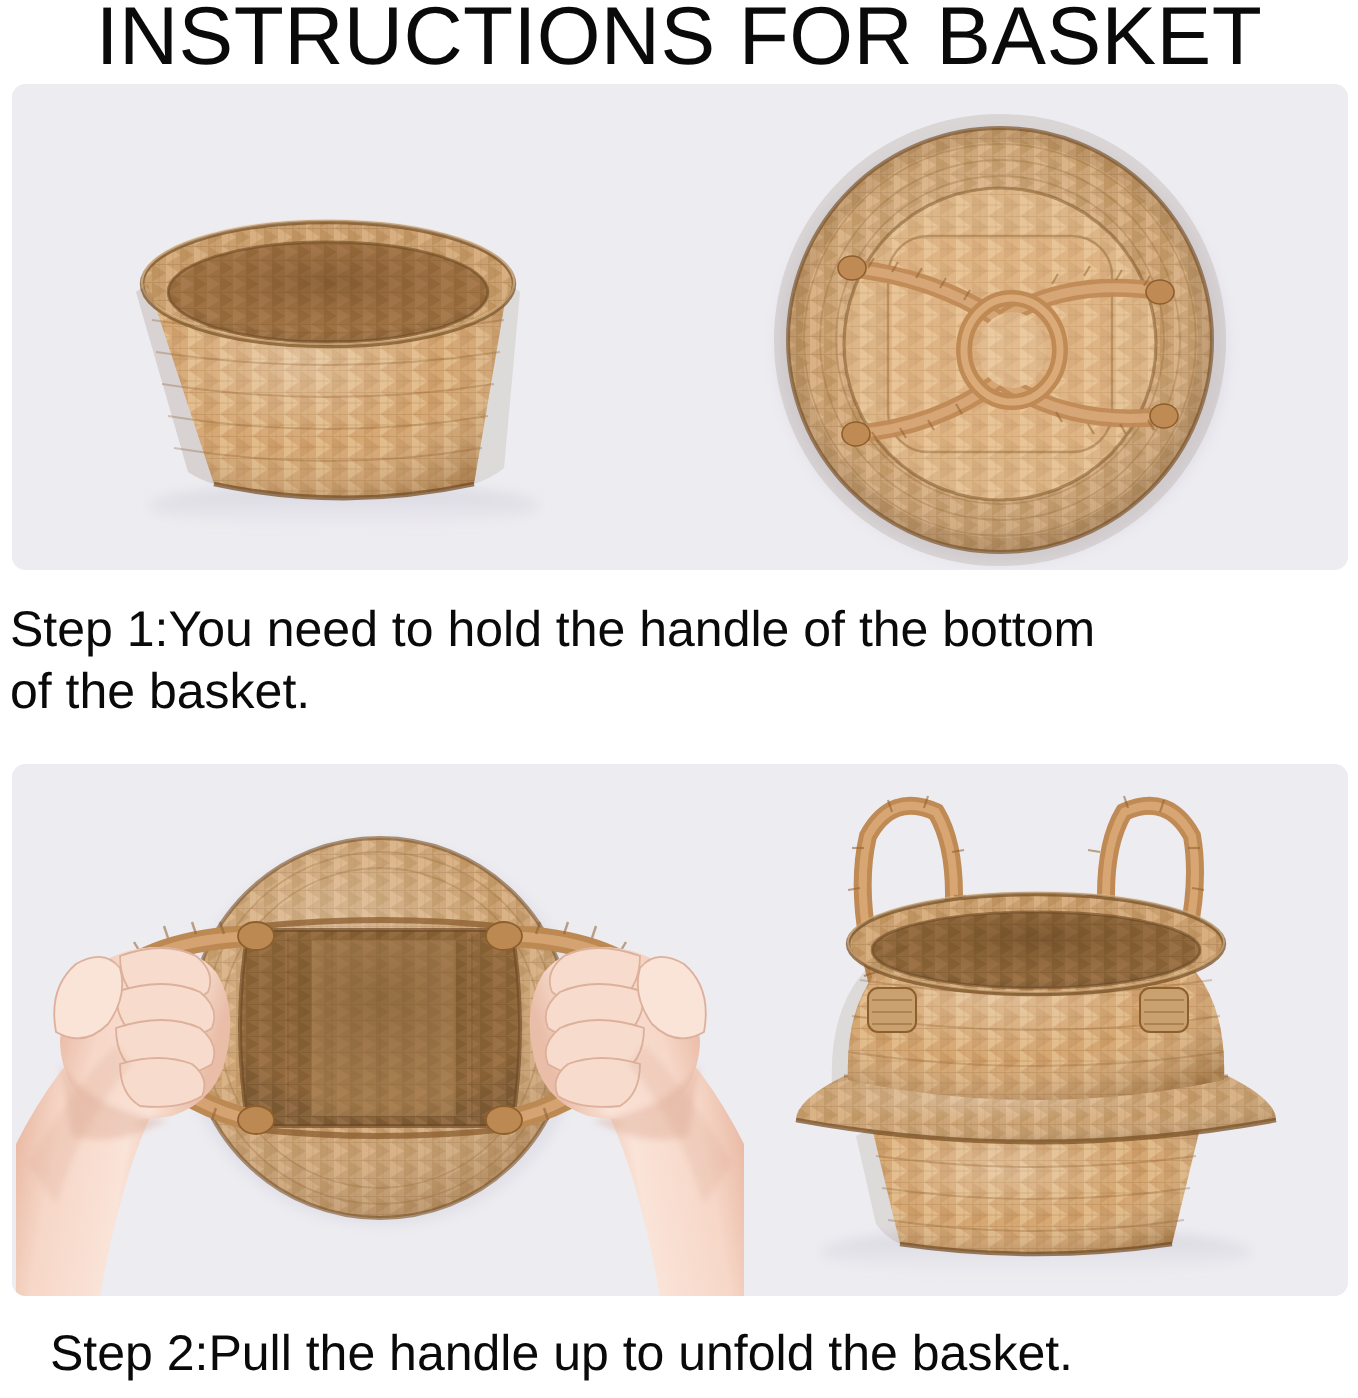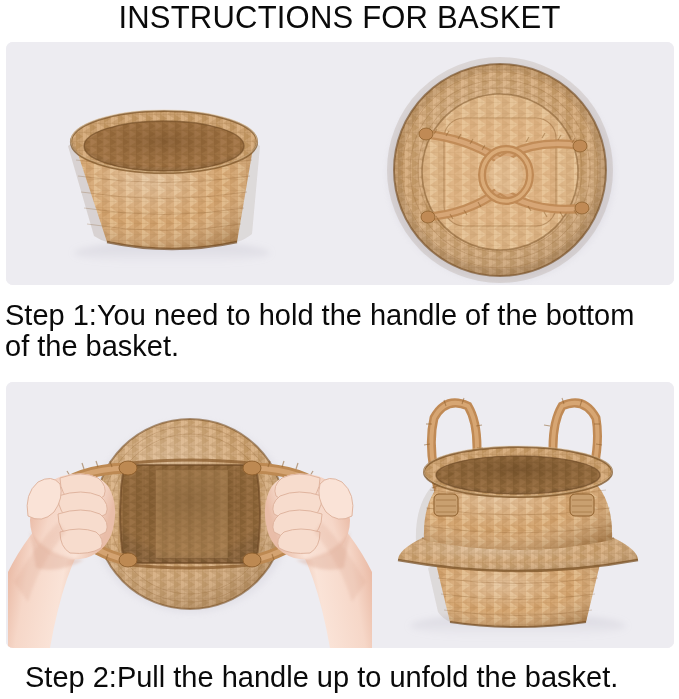--- a/index.html
+++ b/index.html
@@ -21,21 +21,21 @@
     background: #ffffff;
   }
   .title {
     position: absolute;
     left: 0;
     top: 0;
     width: 679px;
     height: 38px;
     line-height: 36px;
     text-align: center;
-    font-size: 31px;
+    font-size: 41px;
     font-weight: 500;
     letter-spacing: 0.2px;
     color: #0a0a0a;
     font-family: "Liberation Sans", sans-serif;
     white-space: nowrap;
   }
   .panel {
     position: absolute;
     background: #edecf1;
     border-radius: 7px;
@@ -56,21 +56,21 @@
   .panel svg {
     display: block;
     position: absolute;
     top: 0;
     left: 0;
   }
   .steptext {
     position: absolute;
     left: 5px;
     color: #0a0a0a;
-    font-size: 29px;
+    font-size: 25px;
     font-weight: 400;
     line-height: 31px;
     font-family: "Liberation Sans", sans-serif;
     letter-spacing: 0px;
     white-space: pre-line;
   }
   .step1 {
     top: 300px;
     width: 672px;
   }

